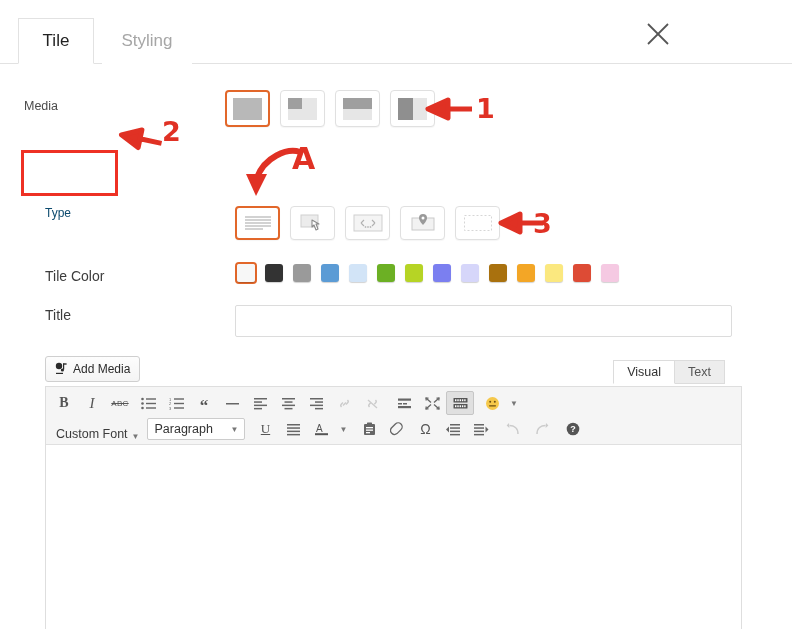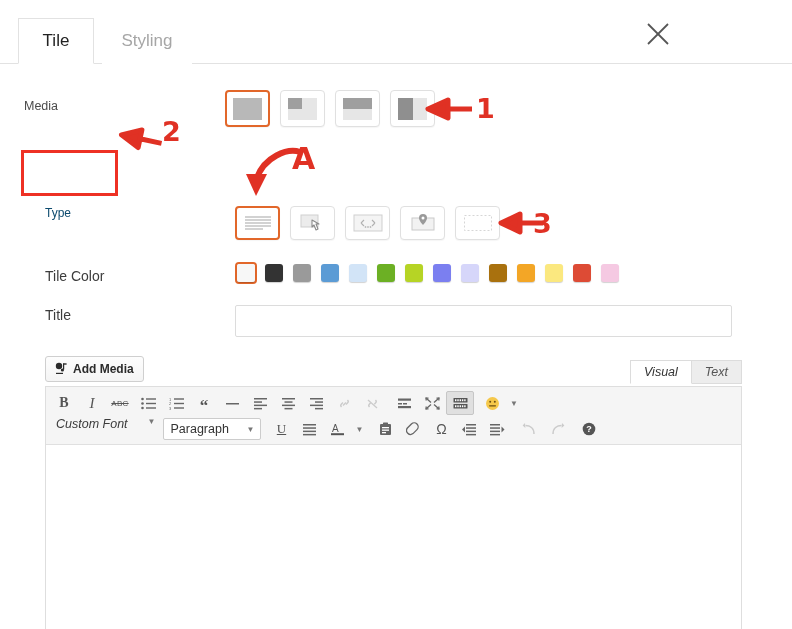--- a/index.html
+++ b/index.html
@@ -121,25 +121,25 @@
   }
 
   
   .editor { position:absolute; left: 45px; top: 356px; width: 697px; height: 273px; }
   .addmedia {
     position:absolute; left: 0; top: 0; height: 26px;
     display:flex; align-items:center; gap: 5px;
     padding: 0 9px;
     border: 1px solid #cfcfcf; border-radius: 3px;
     background: linear-gradient(#fdfdfd,#f4f4f4);
-    font-size: 12px; color: #2b2b2b; cursor:pointer;font-weight:bold;
+    font-size: 12px; color: #2b2b2b; cursor:pointer;
   }
   .addmedia .camicon { font-size: 13px; line-height:1; }
 
-  .vt-tabs { position:absolute; right: 0; top: 4px; display:flex;font-style:italic; }
+  .vt-tabs { position:absolute; right: 17px; top: 4px; display:flex; }
   .vt-tab {
     height: 24px; padding: 0 13px;
     display:flex; align-items:center; justify-content:center;
     font-size: 12.5px; cursor:pointer;
     border:1px solid #dcdcdc;
   }
   .vt-tab.active { background:#fff; color:#333; border-bottom-color:#fff; }
   .vt-tab.inactive { background:#ededed; color:#555; border-left:none; }
 
   .mce-panel {
@@ -156,24 +156,23 @@
     display:flex; align-items:center; justify-content:center;
     cursor:pointer; border:1px solid transparent; border-radius:2px;
     color: #555; font-size: 13px;
   }
   .mce-btn.active { background:#e0e0e0; border-color:#c6c6c6; }
   .mce-btn.disabled { opacity: 0.38; }
   .mce-btn svg { display:block; }
   .mce-sep { width: 4px; }
 
   .mce-fontbtn {
-    display:flex; align-items:flex-start; gap: 20px;
+    display:flex; align-items:flex-end; gap: 4px;
     height: 24px; padding: 0 6px; font-size: 12.5px; color:#3b3b3b;
     cursor:pointer;
-    font-style:italic;
   }
   .mce-select {
     height: 22px; min-width: 96px; padding: 0 6px;
     border: 1px solid #ccc; background:#fff; border-radius:2px;
     display:flex; align-items:center; justify-content:space-between;
     font-size: 12.5px; color:#333; cursor:pointer;
     margin: 0 6px 0 2px;
     text-align: center;
   }
   .caret { font-size: 8px; color:#777; }

